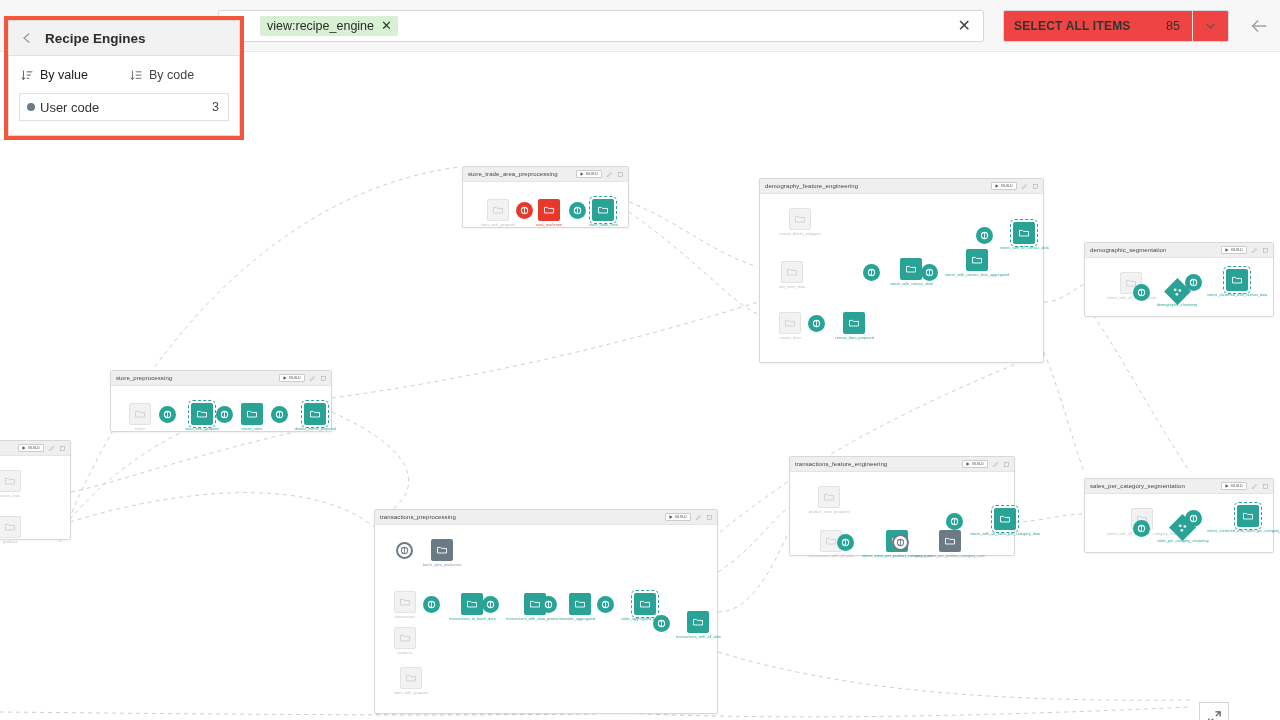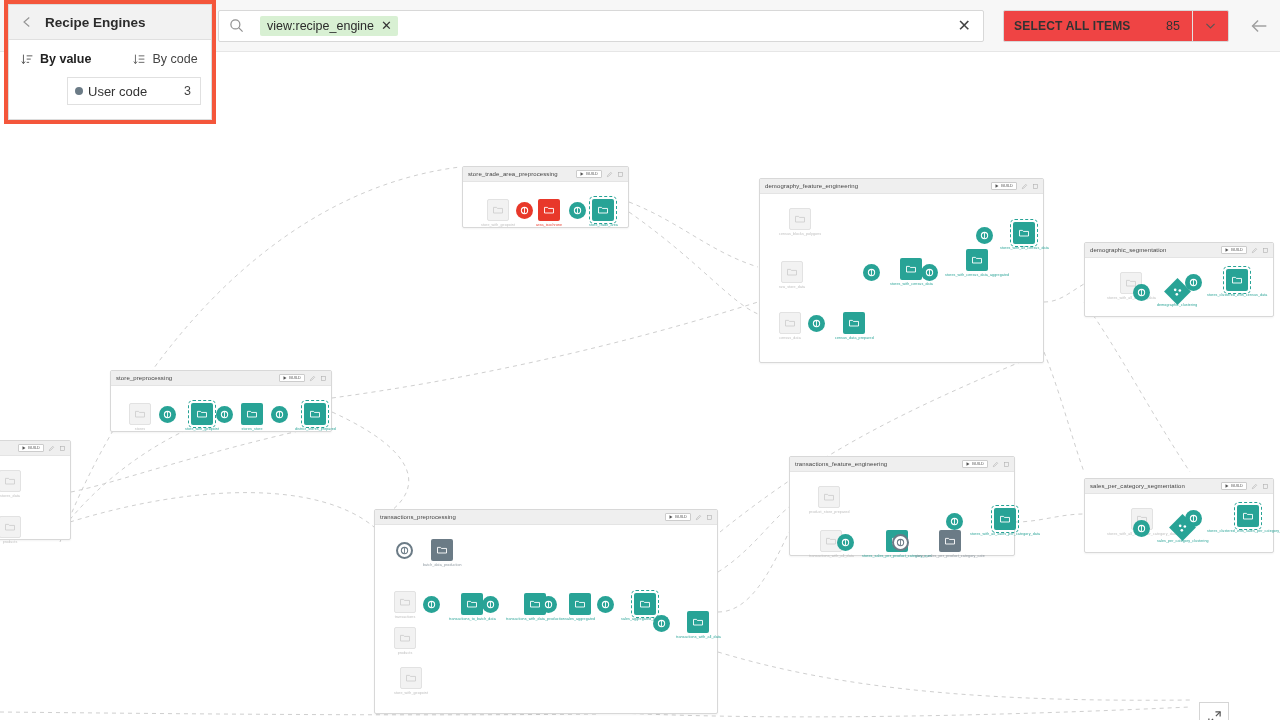--- a/index.html
+++ b/index.html
@@ -58,45 +58,45 @@
     position: absolute; top: 64px; left: 1252px;
     width: 19px; height: 19px; border-radius: 50%;
     background: #90c8f0; color: #fff; font-size: 12px; font-style: italic;
     font-family: "Liberation Serif", serif;
     display: flex; align-items: center; justify-content: center;
     font-weight: bold; cursor: pointer;
   }
 
   
   .facet-panel {
-    position: absolute; top: 4px; left: 8px; width: 204px;
+    position: absolute; top: 20px; left: 8px; width: 232px;
     background: #fff; border: 1px solid #dcdcdc;
     outline: 4px solid #f4563b; outline-offset: 0px;
     z-index: 20;
   }
   .facet-header {
     height: 35px; background: #f2f2f2; border-bottom: 1px solid #e0e0e0;
     display: flex; align-items: center; gap: 12px; padding: 0 12px;
   }
   .facet-back { width: 12px; height: 12px; opacity: .6; cursor: pointer; }
   .facet-title { font-size: 13.5px; font-weight: bold; color: #2c2c2c; }
 
   .facet-body { padding: 10px 10px 14px 10px; }
   .sort-row { display: flex; align-items: center; gap: 10px; padding: 2px 0 11px 2px; }
   .sort-opt { display: inline-flex; align-items: center; gap: 6px; font-size: 12.5px; color: #444; cursor: pointer; }
-  .sort-opt.active { font-weight: bold; color: #222; }
+  .sort-opt.active { font-weight: normal; color: #222; }
   .sort-opt .sicon { width: 13px; height: 13px; opacity: .8; }
   .sort-gap { width: 22px; }
 
   .facet-item {
     height: 28px; border: 1px solid #e0e0e0; margin-bottom: 6px;
     display: flex; align-items: center; padding: 0 9px 0 7px; cursor: pointer;
     background: #fff;
   }
-  .facet-item:last-child { margin-bottom: 0; margin-left: 48px; }
+  .facet-item:last-child { margin-bottom: 0; }
   .dot { width: 8px; height: 8px; border-radius: 50%; flex: 0 0 8px; margin-right: 5px; }
   .facet-label { flex: 1 1 auto; font-size: 13px; color: #333; }
   .facet-count { font-size: 12.5px; color: #444; }
 
   
   .canvas {
     position: absolute; top: 52px; left: 0; width: 1280px; height: 668px;
     background: #fff; overflow: hidden;
   }
   .edges { position: absolute; inset: 0; width: 1280px; height: 668px; }

